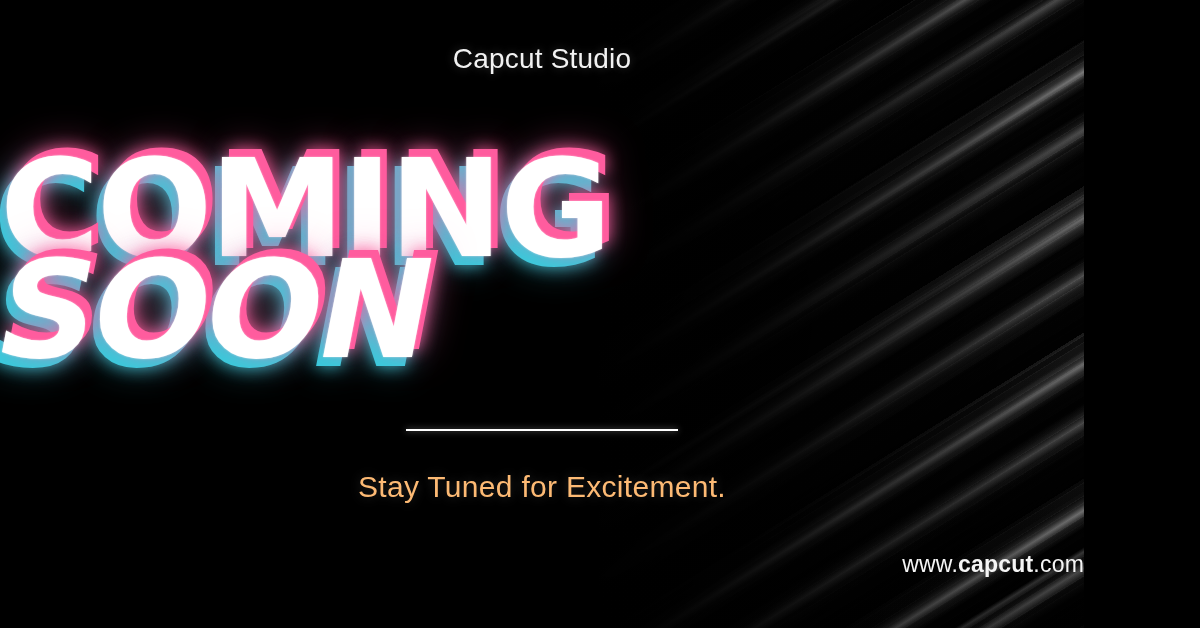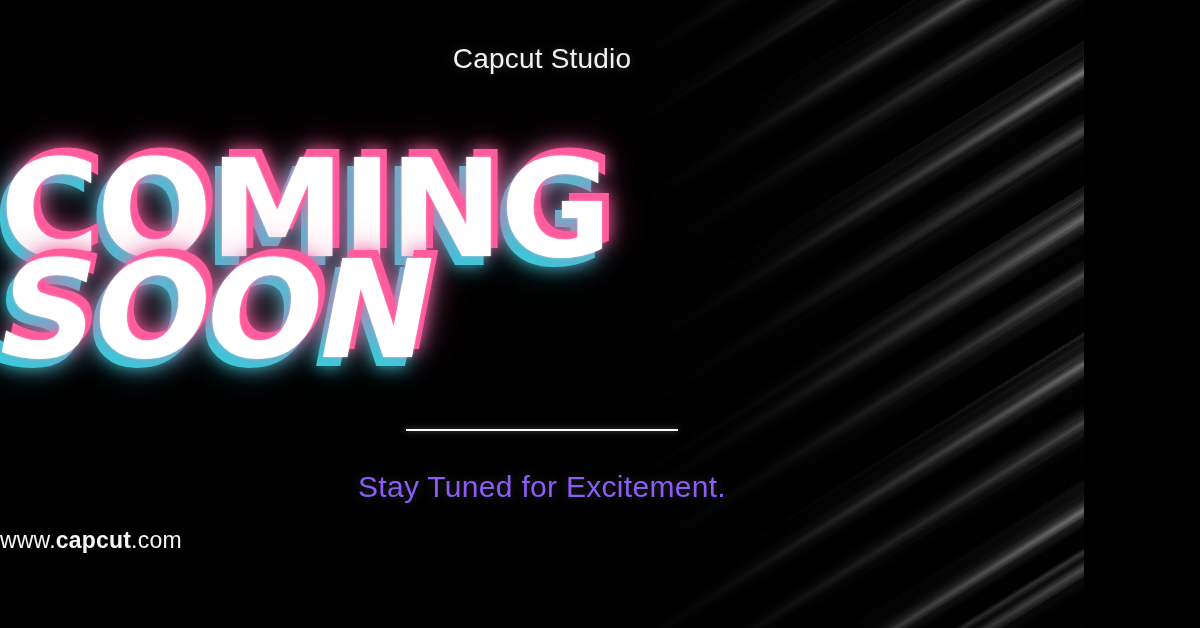--- a/index.html
+++ b/index.html
@@ -197,32 +197,32 @@
     height: 2px;
     background: #ffffff;
     box-shadow: 0 0 6px rgba(255,255,255,0.45);
   }
 
   .tagline {
     position: absolute;
     top: 470px;
     left: 0; right: 0;
     text-align: center;
-    color: #8b5cf6;
+    color: #fdba74;
     font-size: 30px;
     font-weight: 400;
     letter-spacing: 0.3px;
     text-shadow: 0 0 12px rgba(255,255,255,0.18);
   }
 
   .weburl {
     position: absolute;
-    top: 527px;
+    top: 551px;
     left: 0; right: 0;
-    text-align: left;
+    text-align: right;
     color: #f5f5f5;
     font-size: 23px;
     font-weight: 400;
     letter-spacing: 0.2px;
     white-space: pre;
   }
   .weburl .strong { font-weight: 700; }
 </style>
 </head>
 <body>

